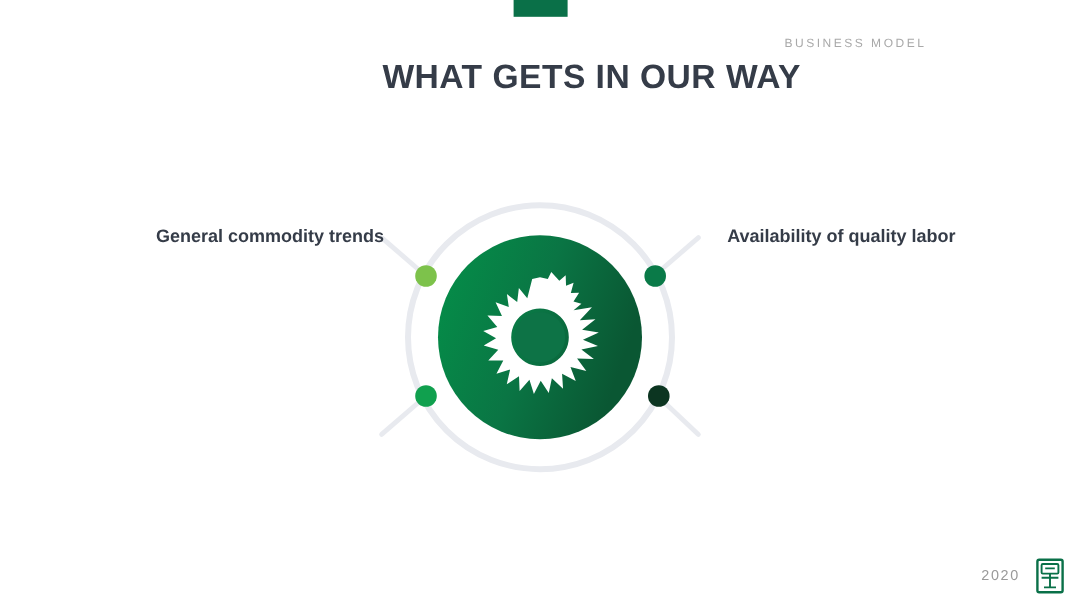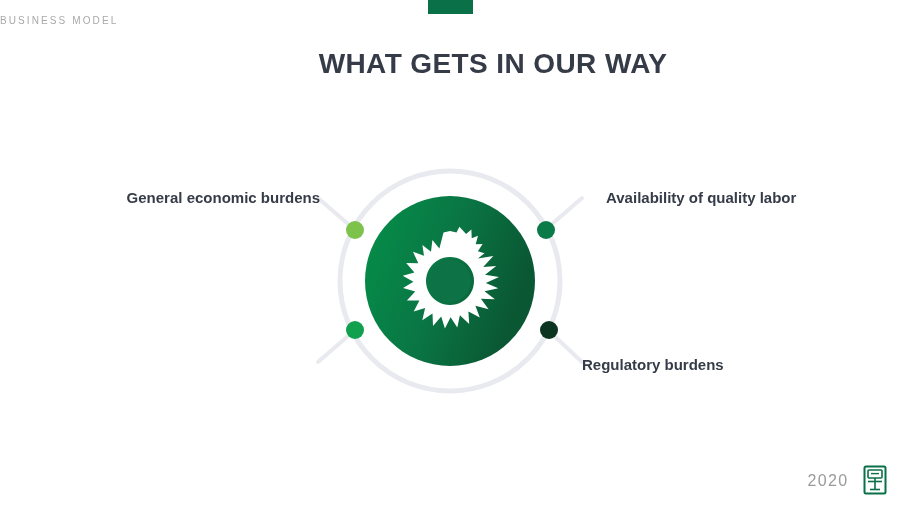--- a/index.html
+++ b/index.html
@@ -29,23 +29,23 @@
     top: 0;
     width: 45px;
     height: 14px;
     background: #0a7048;
   }
 
   
   .eyebrow {
     position: absolute;
     left: 0;
-    top: 15px;
+    top: 31px;
     width: 772px;
-    text-align: left;
+    text-align: right;
     font-size: 10px;
     letter-spacing: 2.1px;
     color: #a9a9a9;
     font-weight: 400;
     text-transform: uppercase;
   }
   .title {
     position: absolute;
     left: 0;
     top: 48px;
@@ -107,22 +107,22 @@
   .label span {
     display: block;
   }
 
   
   .footer-year {
     position: absolute;
     left: 806px;
     top: 472px;
     width: 44px;
-    text-align: center;
-    font-size: 16px;
+    text-align: right;
+    font-size: 12px;
     letter-spacing: 1.4px;
     color: #9a9a9a;
   }
   .footer-logo {
     position: absolute;
     left: 862px;
     top: 465px;
     width: 26px;
     height: 30px;
   }
@@ -178,31 +178,28 @@
       </g>
 
       <circle cx="355" cy="230" r="9" fill="#7dc24b"></circle>
       <circle cx="546" cy="230" r="9" fill="#0a7a48"></circle>
       <circle cx="355" cy="330" r="9" fill="#10a04e"></circle>
       <circle cx="549" cy="330" r="9" fill="#0c3521"></circle>
     </svg>
   </div>
 
   <div class="label label-tl">
-    <span>General economic burdens</span>
+    <span>General commodity trends</span>
   </div>
 
   <div class="label label-tr">
     <span>Availability of quality labor</span>
   </div>
 
 
-  <div class="label label-br">
-    <span>Regulatory burdens</span>
-  </div>
 
   <div class="footer-year">2020</div>
   <div class="footer-logo">
     <svg width="26" height="30" viewBox="0 0 26 30" xmlns="http://www.w3.org/2000/svg">
       <rect x="2.5" y="1.5" width="21" height="27" rx="1.5" fill="none" stroke="#0a7048" stroke-width="2"></rect>
       <rect x="6" y="5" width="14" height="8" rx="1" fill="none" stroke="#0a7048" stroke-width="1.6"></rect>
       <line x1="6" y1="16.5" x2="20" y2="16.5" stroke="#0a7048" stroke-width="1.6"></line>
       <line x1="13" y1="13" x2="13" y2="25" stroke="#0a7048" stroke-width="1.6"></line>
       <line x1="8" y1="24.5" x2="18" y2="24.5" stroke="#0a7048" stroke-width="1.6"></line>
       <line x1="9" y1="8.6" x2="17" y2="8.6" stroke="#0a7048" stroke-width="1.4"></line>

